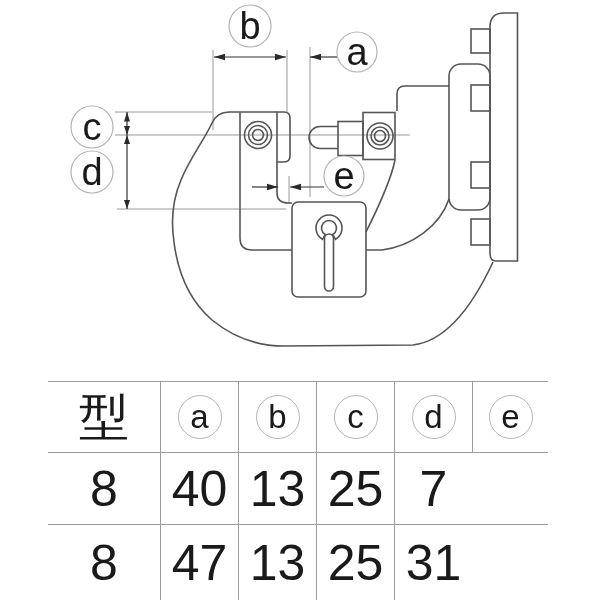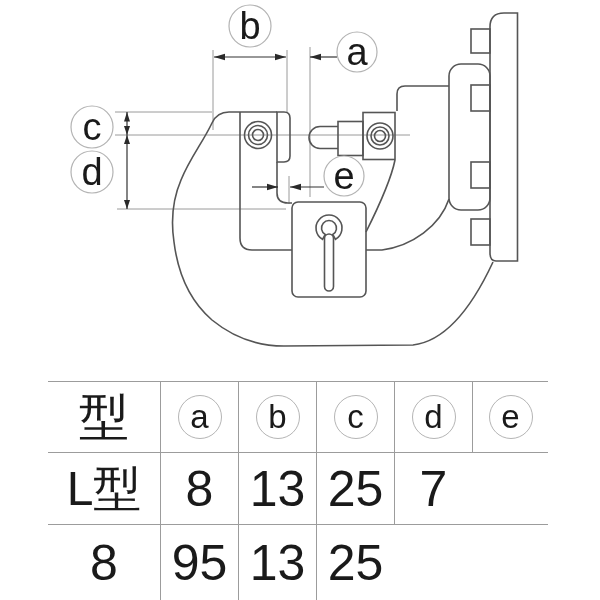--- a/index.html
+++ b/index.html
@@ -145,27 +145,28 @@
           </span>
       </div>
       <div class="cell">
         <span class="hdr-circle">
             <span>e</span>
           </span>
       </div>
     </div>
 
     <div class="t-row r-l">
-      <div class="cell row-label">L型</div>
       <div class="cell num">8</div>
+      <div class="cell num">40</div>
       <div class="cell num">13</div>
       <div class="cell num">25</div>
       <div class="cell num">7</div>
     </div>
 
     <div class="t-row r-s">
       <div class="cell num">8</div>
-      <div class="cell num">95</div>
+      <div class="cell num">47</div>
       <div class="cell num">13</div>
       <div class="cell num">25</div>
+      <div class="cell num">31</div>
     </div>
   </div>
 </div>
 
 </body></html>

